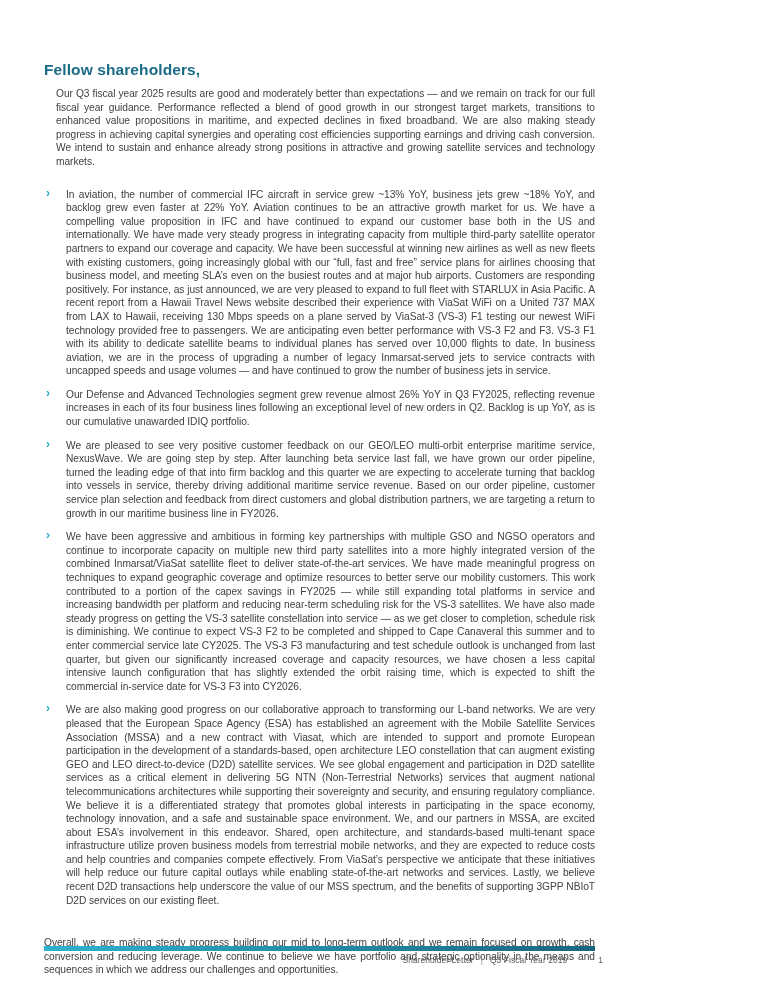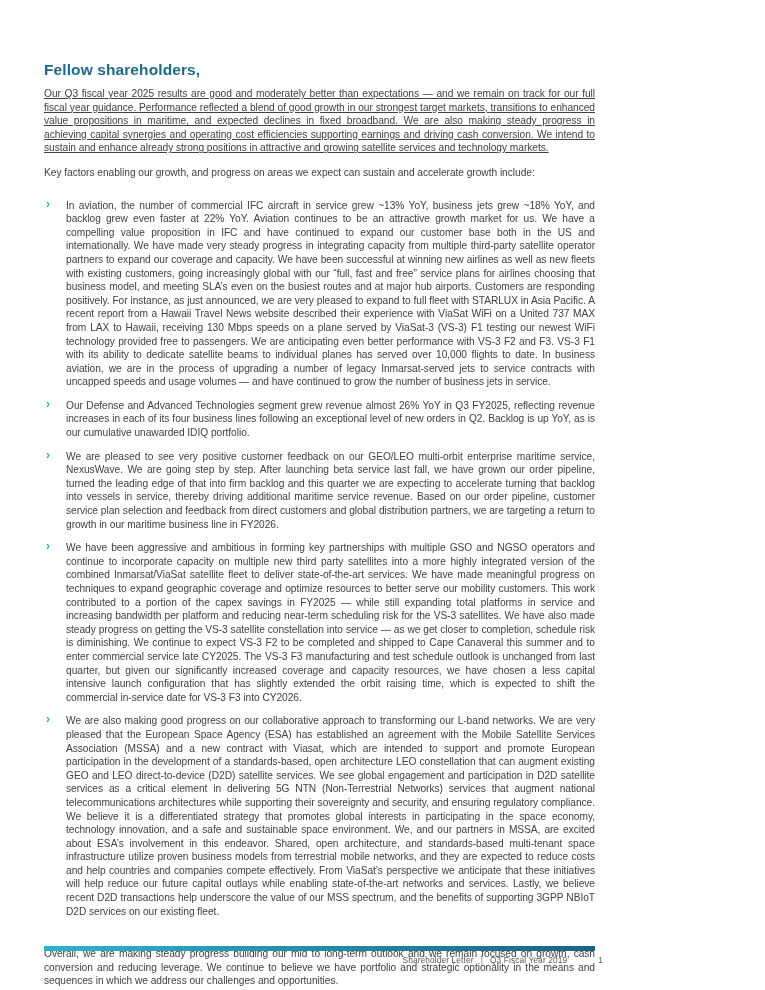--- a/index.html
+++ b/index.html
@@ -30,22 +30,21 @@
     letter-spacing: 0.1px;
   }
   .body-text {
     font-size: 10.2px;
     line-height: 13.6px;
     letter-spacing: -0.04px;
     color: #414042;
     text-align: justify;
   }
   p.paragraph {
-    margin: 0 0 11px 0;
-    text-decoration: underline;
+    margin: 0 0 11px 12px;
   }
   p.lead-in {
     margin: 2px 0 0 0;
     text-align: left;
   }
   ul.bullet-list {
     list-style: none;
     margin: 19px 0 0 0;
     padding: 0;
   }
@@ -97,21 +96,20 @@
 <body>
 
 <div class="page">
 
   <div class="content">
 
     <h1 class="letter-heading">Fellow shareholders,</h1>
 
     <p class="body-text paragraph">Our Q3 fiscal year 2025 results are good and moderately better than expectations — and we remain on track for our full fiscal year guidance.  Performance reflected a blend of good growth in our strongest target markets, transitions to enhanced value propositions in maritime, and expected declines in fixed broadband. We are also making steady progress in achieving capital synergies and operating cost efficiencies supporting earnings and driving cash conversion. We intend to sustain and enhance already strong positions in attractive and growing satellite services and technology markets.</p>
 
-    <p class="body-text lead-in">Key factors enabling our growth, and progress on areas we expect can sustain and accelerate growth include:</p>
 
     <ul class="bullet-list">
       <li class="body-text">
         <span class="bullet-marker">›</span>
         <span>In aviation, the number of commercial IFC aircraft in service grew ~13% YoY, business jets grew ~18% YoY, and backlog grew even faster at 22% YoY. Aviation continues to be an attractive growth market for us. We have a compelling value proposition in IFC and have continued to expand our customer base both in the US and internationally. We have made very steady progress in integrating capacity from multiple third-party satellite operator partners to expand our coverage and capacity. We have been successful at winning new airlines as well as new fleets with existing customers, going increasingly global with our “full, fast and free” service plans for airlines choosing that business model, and meeting SLA’s even on the busiest routes and at major hub airports. Customers are responding positively. For instance, as just announced, we are very pleased to expand to full fleet with STARLUX in Asia Pacific. A recent report from a Hawaii Travel News website described their experience with ViaSat WiFi on a United 737 MAX from LAX to Hawaii, receiving 130 Mbps speeds on a plane served by ViaSat-3 (VS-3) F1 testing our newest WiFi technology provided free to passengers. We are anticipating even better performance with VS-3 F2 and F3. VS-3 F1 with its ability to dedicate satellite beams to individual planes has served over 10,000 flights to date. In business aviation, we are in the process of upgrading a number of legacy Inmarsat-served jets to service contracts with uncapped speeds and usage volumes — and have continued to grow the number of business jets in service.</span>
       </li>
       <li class="body-text">
         <span class="bullet-marker">›</span>
         <span>Our Defense and Advanced Technologies segment grew revenue almost 26% YoY in Q3 FY2025, reflecting revenue increases in each of its four business lines following an exceptional level of new orders in Q2. Backlog is up YoY, as is our cumulative unawarded IDIQ portfolio.</span>
       </li>

